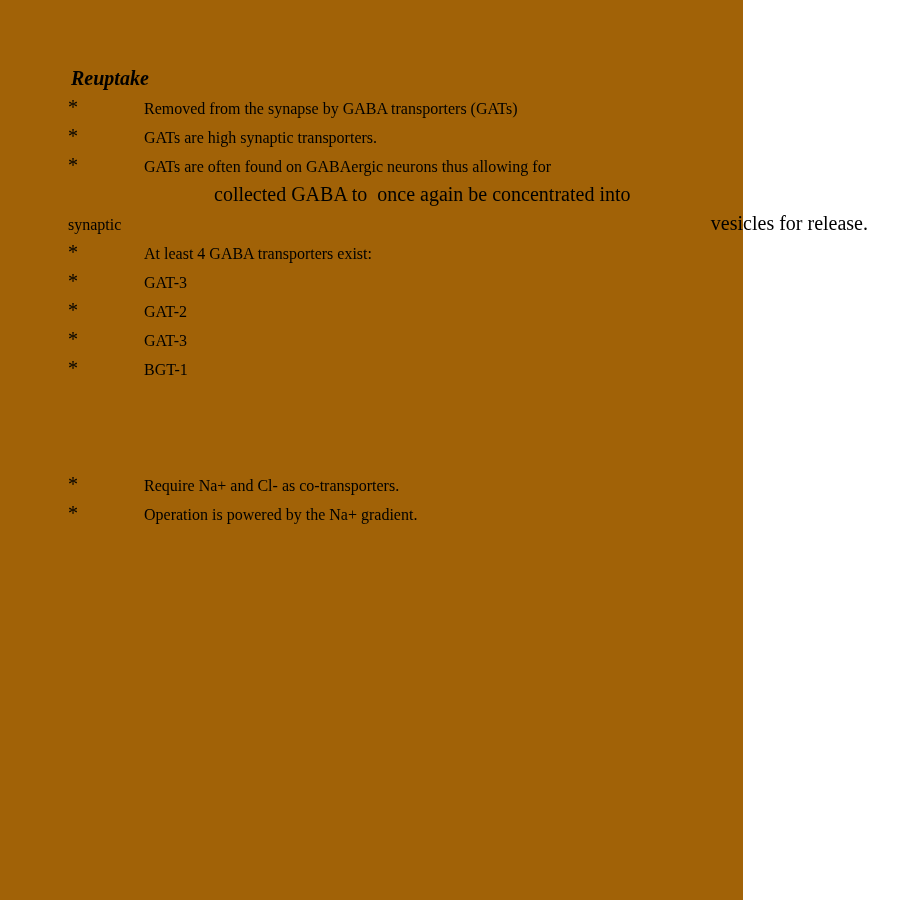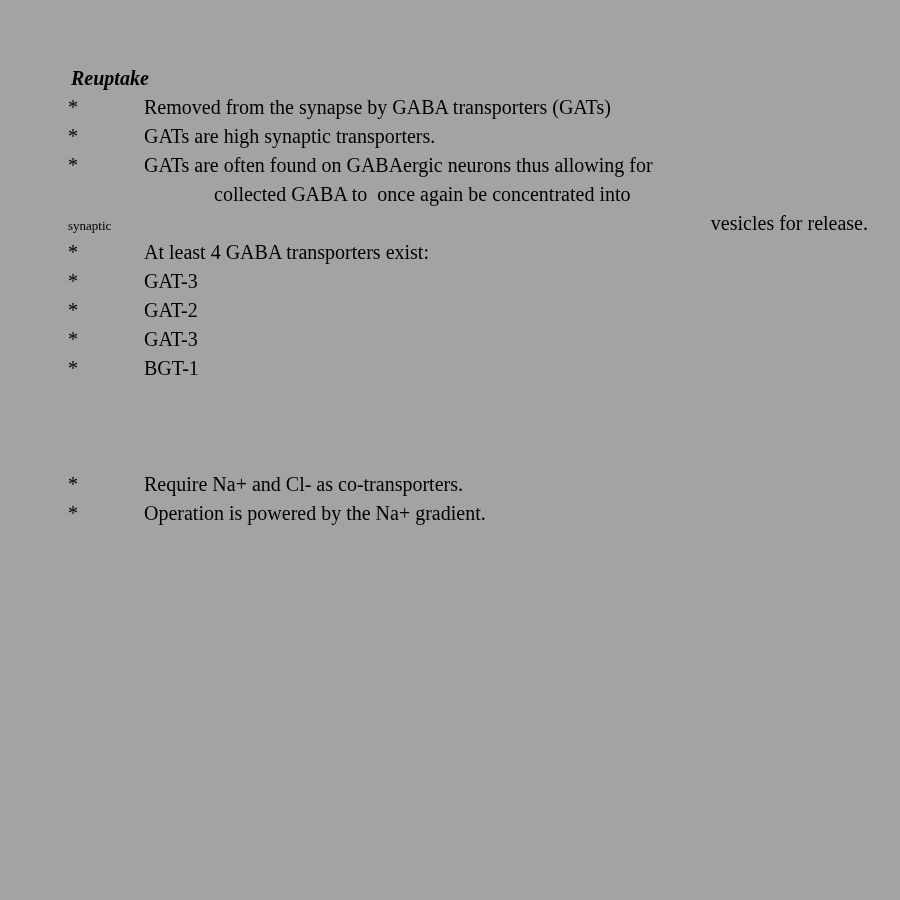--- a/index.html
+++ b/index.html
@@ -10,23 +10,23 @@
   body {
     width: 900px;
     height: 900px;
     background: #ffffff;
     color: #000000;
     font-family: "Liberation Serif", "DejaVu Serif", serif;
     overflow: hidden;
   }
   .page {
     position: relative;
-    width: 900px;
+    width: 743px;
     height: 900px;
-    background: #a3a3a3;
+    background: #a16207;
   }
   .slide-body {
     position: absolute;
     left: 68px;
     top: 64px;
     width: 800px;
   }
   .slide-title {
     font-family: "Liberation Serif", "DejaVu Serif", serif;
     font-size: 20px;
@@ -46,21 +46,21 @@
   }
   .bullet-marker {
     flex: 0 0 auto;
     width: 76px;
     font-size: 20px;
     line-height: 29px;
     white-space: pre;
   }
   .bullet-text {
     flex: 1 1 auto;
-    font-size: 20px;
+    font-size: 16px;
     line-height: 29px;
     white-space: pre;
   }
   
   .cont-row {
     display: flex;
     align-items: baseline;
     height: 29px;
     line-height: 29px;
   }
@@ -81,21 +81,21 @@
   
   .margin-row {
     display: flex;
     align-items: baseline;
     height: 29px;
     line-height: 29px;
   }
   .margin-word {
     flex: 0 0 auto;
     width: 146px;
-    font-size: 13px;
+    font-size: 16px;
     line-height: 29px;
     white-space: pre;
   }
   .margin-rest {
     flex: 1 1 auto;
     font-size: 20px;
     line-height: 29px;
     white-space: pre;
     text-align: right;
   }

